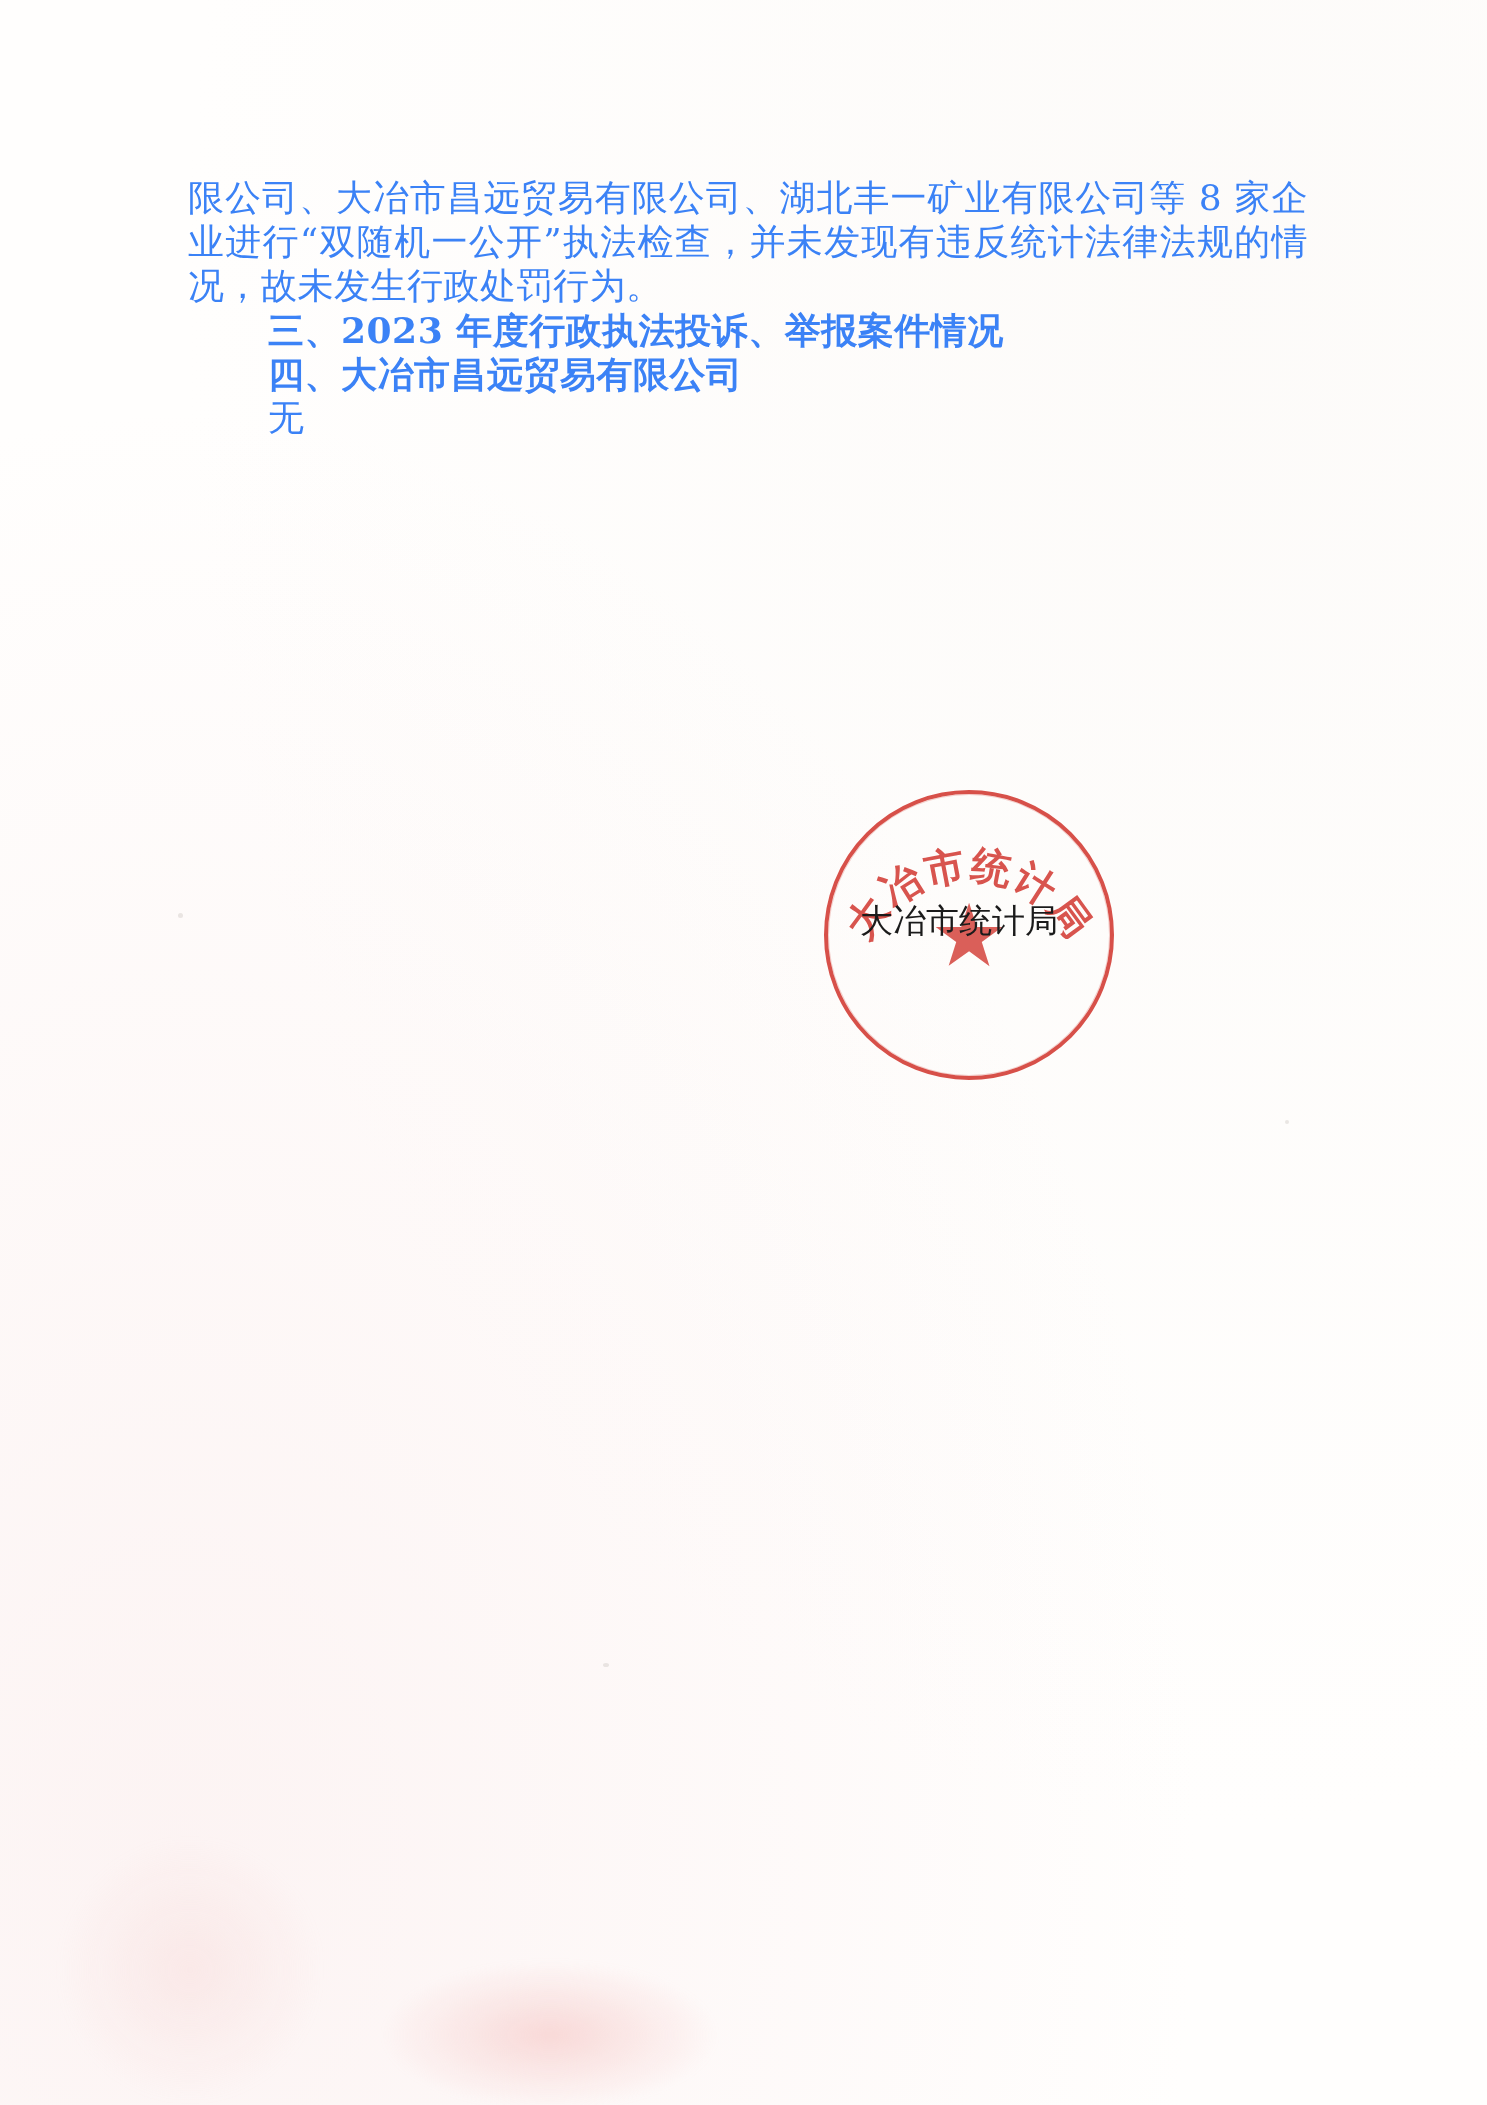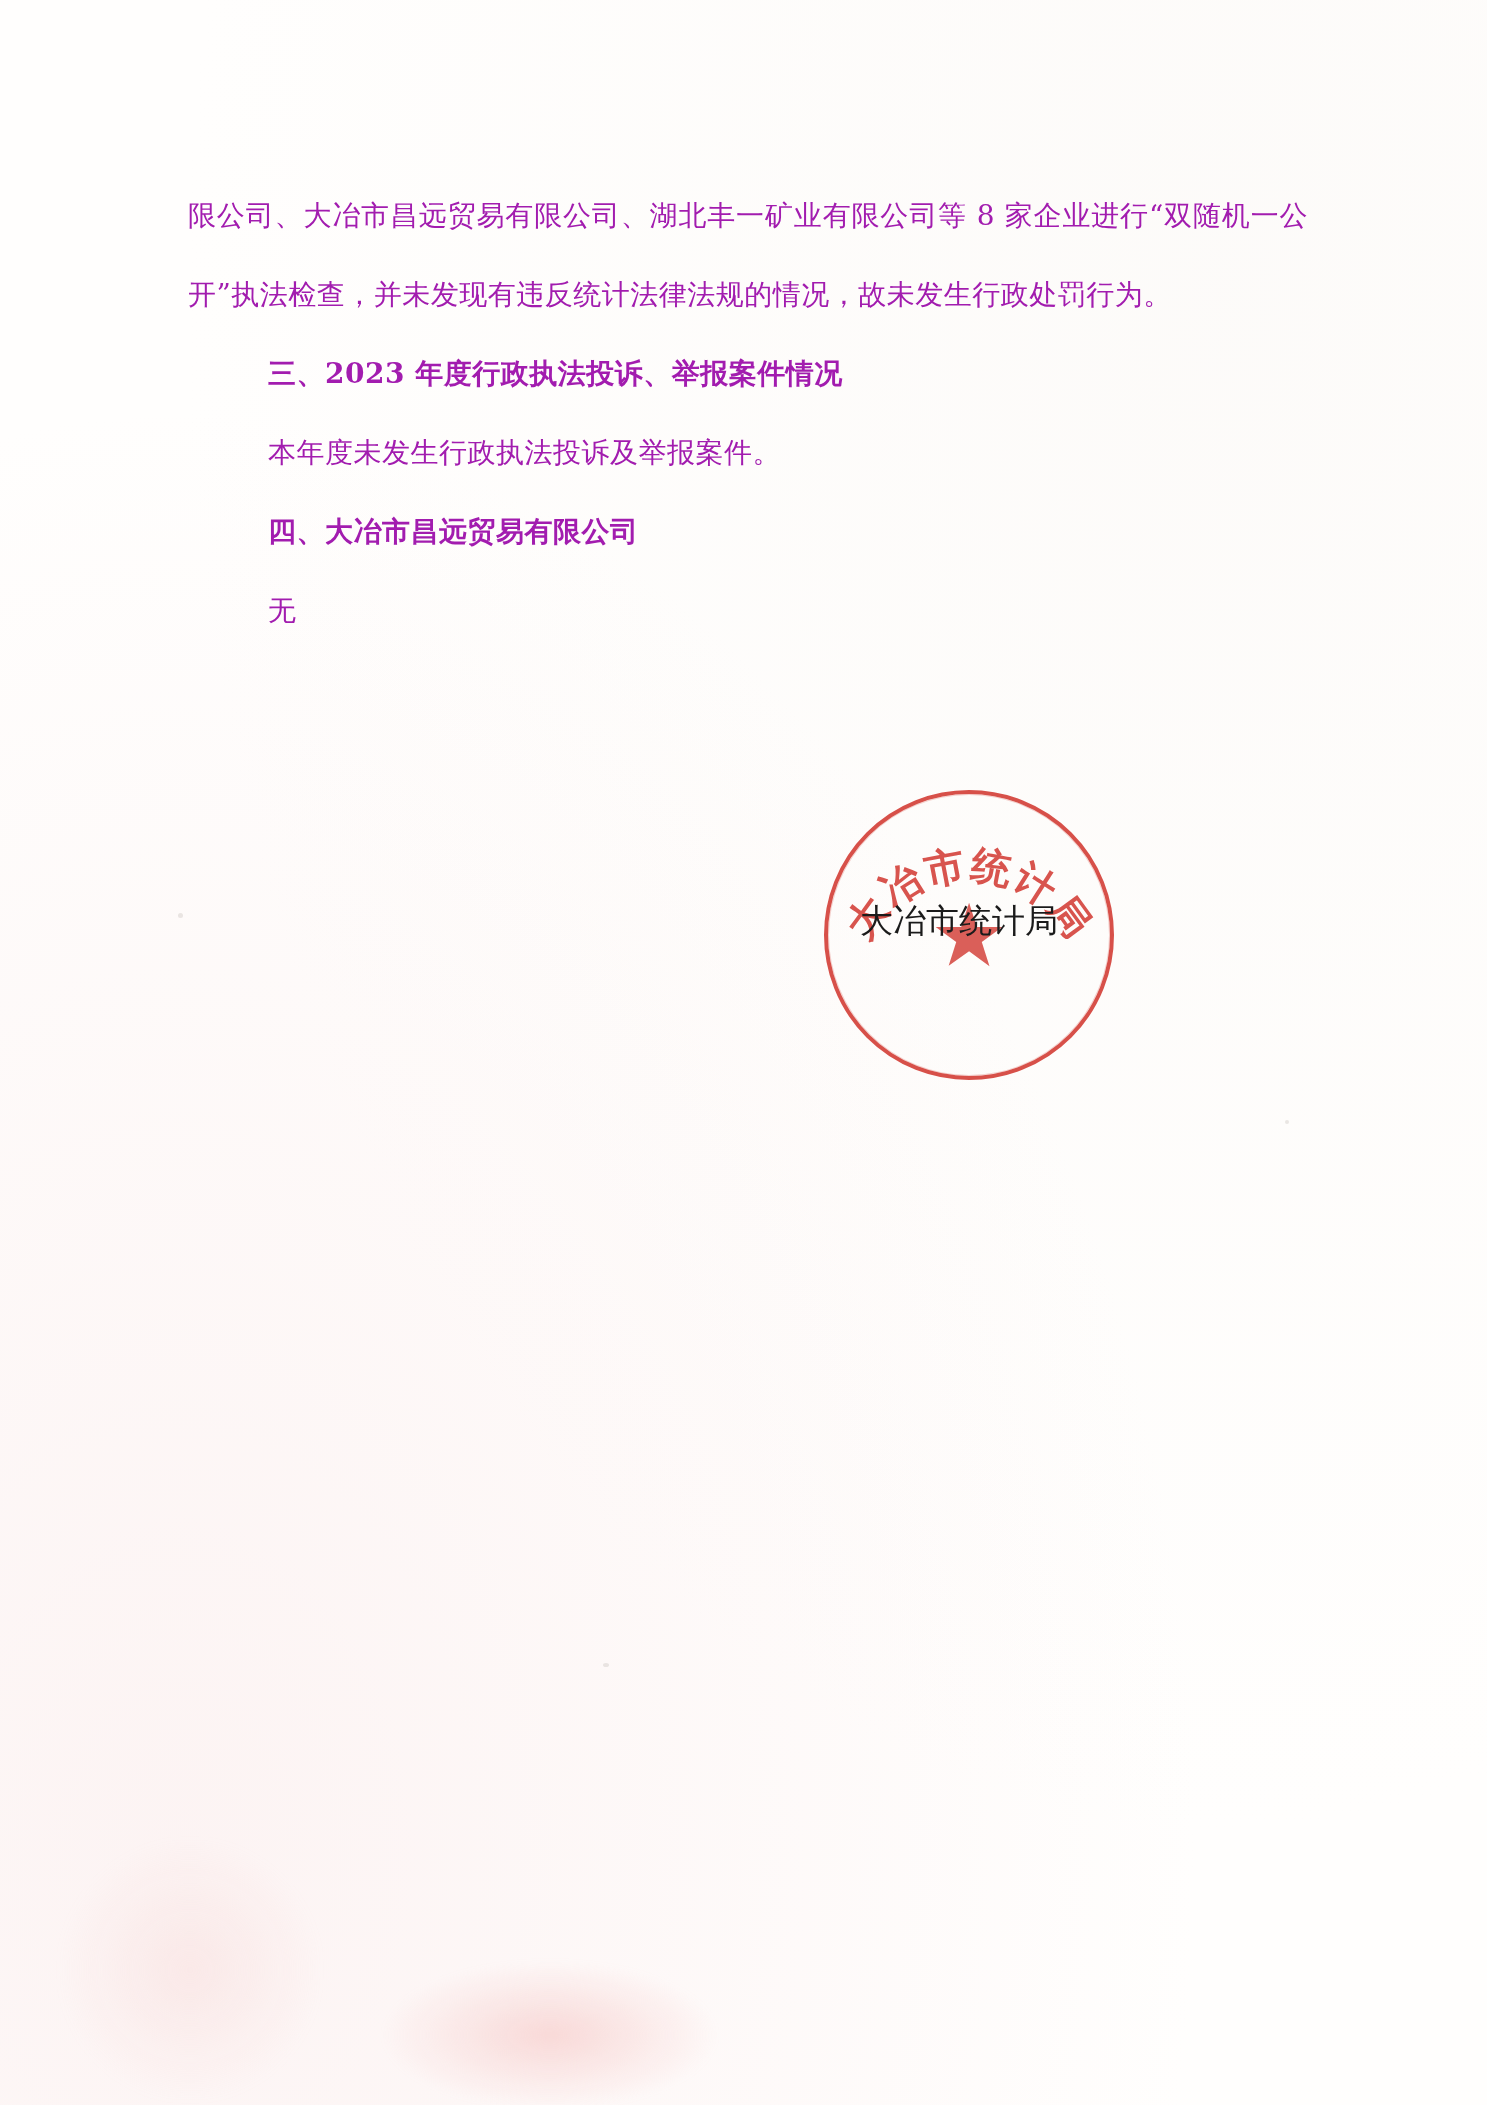--- a/index.html
+++ b/index.html
@@ -51,27 +51,27 @@
   }
 
   .content {
     position: absolute;
     left: 188px;
     top: 176px;
     width: 1120px;
   }
 
   .para {
-    font-size: 28px;
-    line-height: 79px;
+    font-size: 36px;
+    line-height: 44px;
     letter-spacing: 0.5px;
     text-align: justify;
     text-justify: inter-ideograph;
     margin: 0;
-    color: #a21caf;
+    color: #3b82f6;
   }
   .para.indent {
     text-indent: 80px;
   }
   .para.heading {
     text-indent: 80px;
     font-weight: 700;
   }
   .blk { margin-bottom: 0; }
 
@@ -138,21 +138,20 @@
 <div class="speck" style="left:178px;top:913px;width:5px;height:5px;"></div>
 <div class="speck" style="left:603px;top:1663px;width:6px;height:4px;"></div>
 <div class="speck" style="left:1285px;top:1120px;width:4px;height:4px;"></div>
 
 <main class="content">
 
   <p class="para blk">限公司、大冶市昌远贸易有限公司、湖北丰一矿业有限公司等 8 家企业进行“双随机一公开”执法检查，并未发现有违反统计法律法规的情况，故未发生行政处罚行为。</p>
 
   <p class="para heading">三、2023 年度行政执法投诉、举报案件情况</p>
 
-  <p class="para indent">本年度未发生行政执法投诉及举报案件。</p>
 
   <p class="para heading">四、大冶市昌远贸易有限公司</p>
 
   <p class="para indent">无</p>
 
 </main>
 
 <div class="seal-wrap">
   <div class="seal-circle"></div>
   <svg class="seal-arc" viewBox="0 0 290 290">

